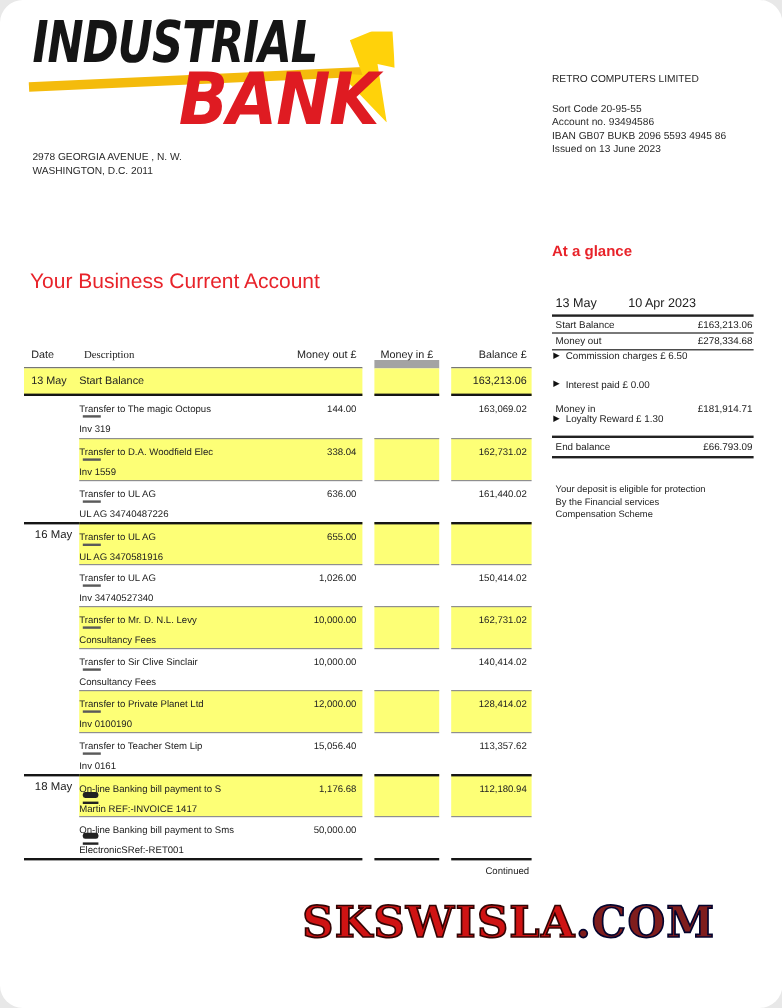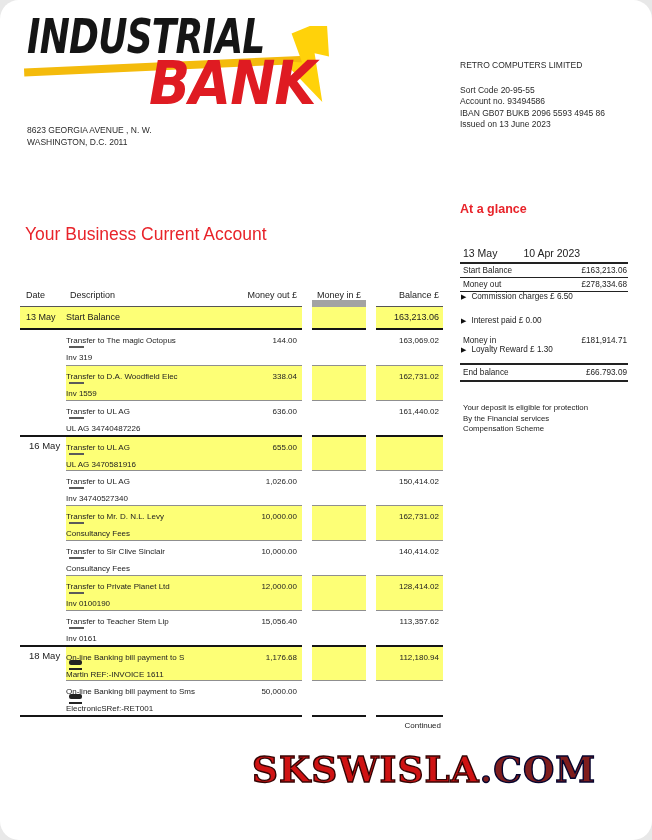--- a/index.html
+++ b/index.html
@@ -37,21 +37,21 @@
   .acct .holder { margin-bottom:13px; }
 
   
   .stmt-title { position:absolute; left:25px; top:224px; font-size:17.5px; color:#e8232a; }
 
   
   .stmt-table { position:absolute; left:20px; top:290px; width:423px; font-size:8px; color:#222; }
   .t-head { display:flex; height:17px; font-size:9px; }
   .h-left { width:282px; display:flex; border-bottom:1px solid #555; }
   .h-date { width:46px; padding-left:6px; }
-  .h-desc { flex:1; padding-left:4px; }
+  .h-desc { flex:1; padding-left:4px;font-family:Liberation Serif, serif; }
   .h-out  { padding-right:5px; }
   .h-in   { width:54px; text-align:center; border-bottom:7px solid #a3a3a3; }
   .h-bal  { width:67px; text-align:right; padding-right:4px; border-bottom:1px solid #555; }
   .hgap   { width:10px; }
 
   .t-start { display:flex; height:23px; font-size:9px; }
   .s-left  { width:282px; background:#fdff76; display:flex; border-bottom:2px solid #151515; }
   .s-date  { width:46px; padding:5px 0 0 6px; }
   .s-label { padding-top:5px; }
   .s-in    { width:54px; background:#fdff76; border-bottom:2px solid #151515; }
@@ -120,21 +120,21 @@
 <div class="page">
 
   <div class="logo">
     <div class="logo-swoosh"></div>
     <div class="logo-bolt"></div>
     <div class="logo-industrial">INDUSTRIAL</div>
     <div class="logo-bank">BANK</div>
   </div>
 
   <div class="address">
-    <div>8623 GEORGIA AVENUE , N. W.</div>
+    <div>2978 GEORGIA AVENUE , N. W.</div>
     <div>WASHINGTON, D.C. 2011</div>
   </div>
 
   <div class="acct">
     <div class="holder">RETRO COMPUTERS LIMITED</div>
     <div>Sort Code 20-95-55</div>
     <div>Account no. 93494586</div>
     <div>IBAN GB07 BUKB 2096 5593 4945 86</div>
     <div>Issued on 13 June 2023</div>
   </div>
@@ -320,21 +320,21 @@
     <div class="c-bal">113,357.62</div>
   </div>
         <div class="t-row hl thick">
     <div class="c-date">18 May</div>
     <div class="c-main">
       <div class="gutter">
         <span class="row-icon icon-card"></span>
       </div>
       <div class="desc">
         <div class="l1">On-line Banking bill payment to S</div>
-        <div class="l2">Martin REF:-INVOICE 1611</div>
+        <div class="l2">Martin REF:-INVOICE 1417</div>
       </div>
       <div class="out">1,176.68</div>
     </div>
     <div class="rgap"></div>
     <div class="c-in"></div>
     <div class="rgap"></div>
     <div class="c-bal">112,180.94</div>
   </div>
         <div class="t-row">
     <div class="c-date"></div>

